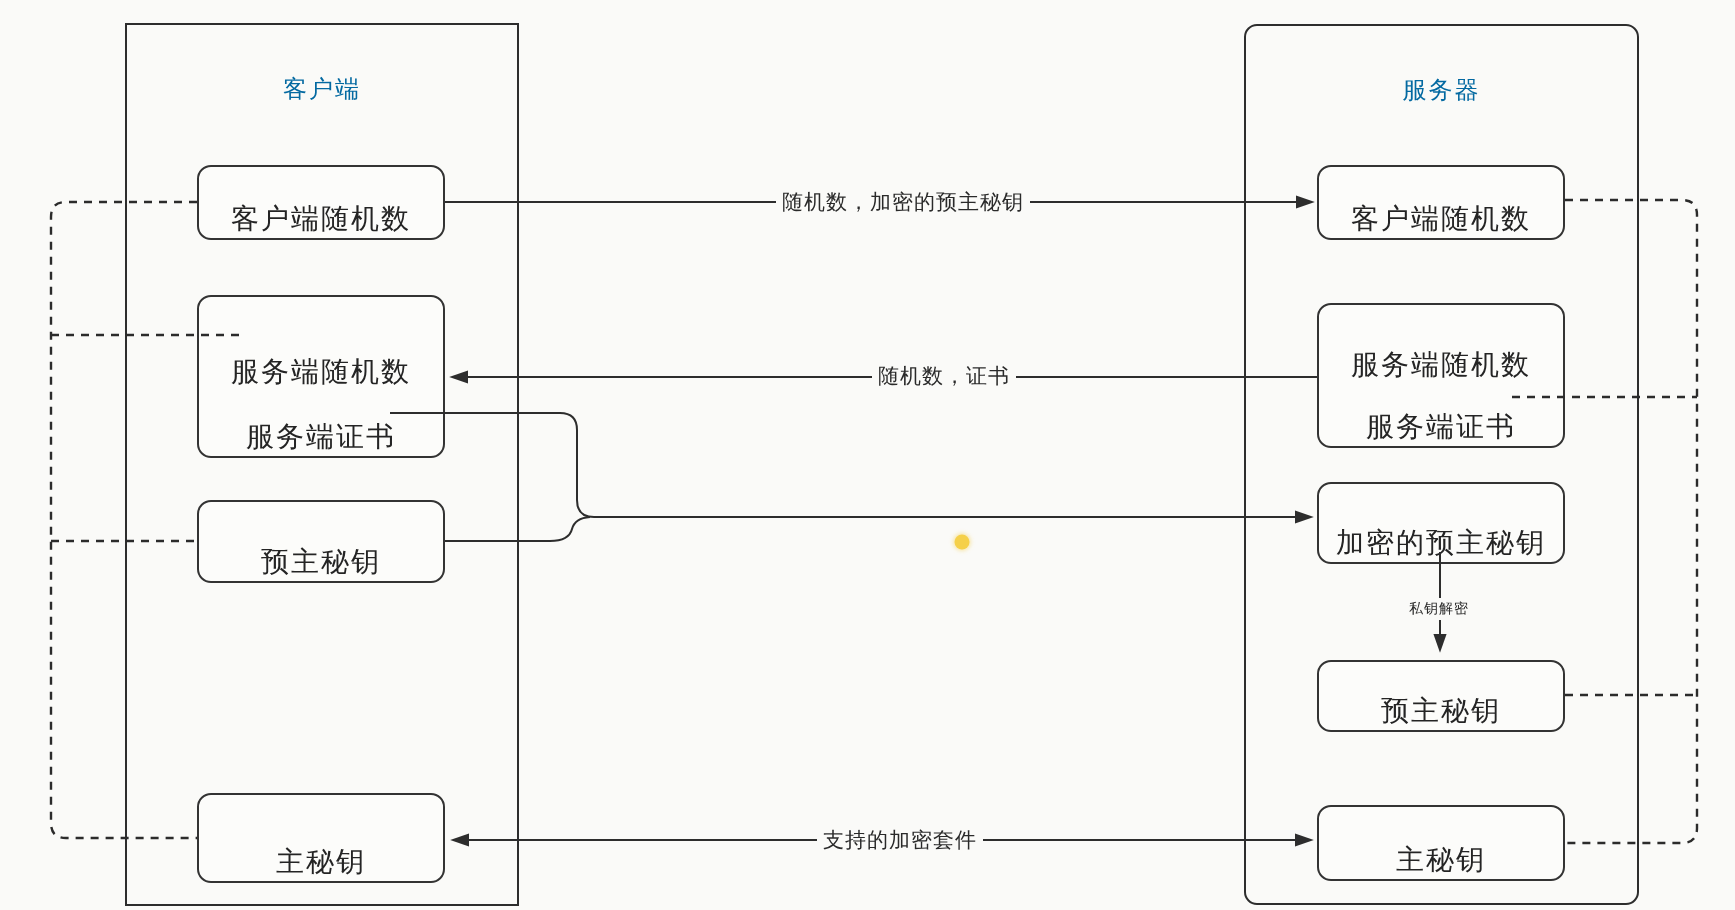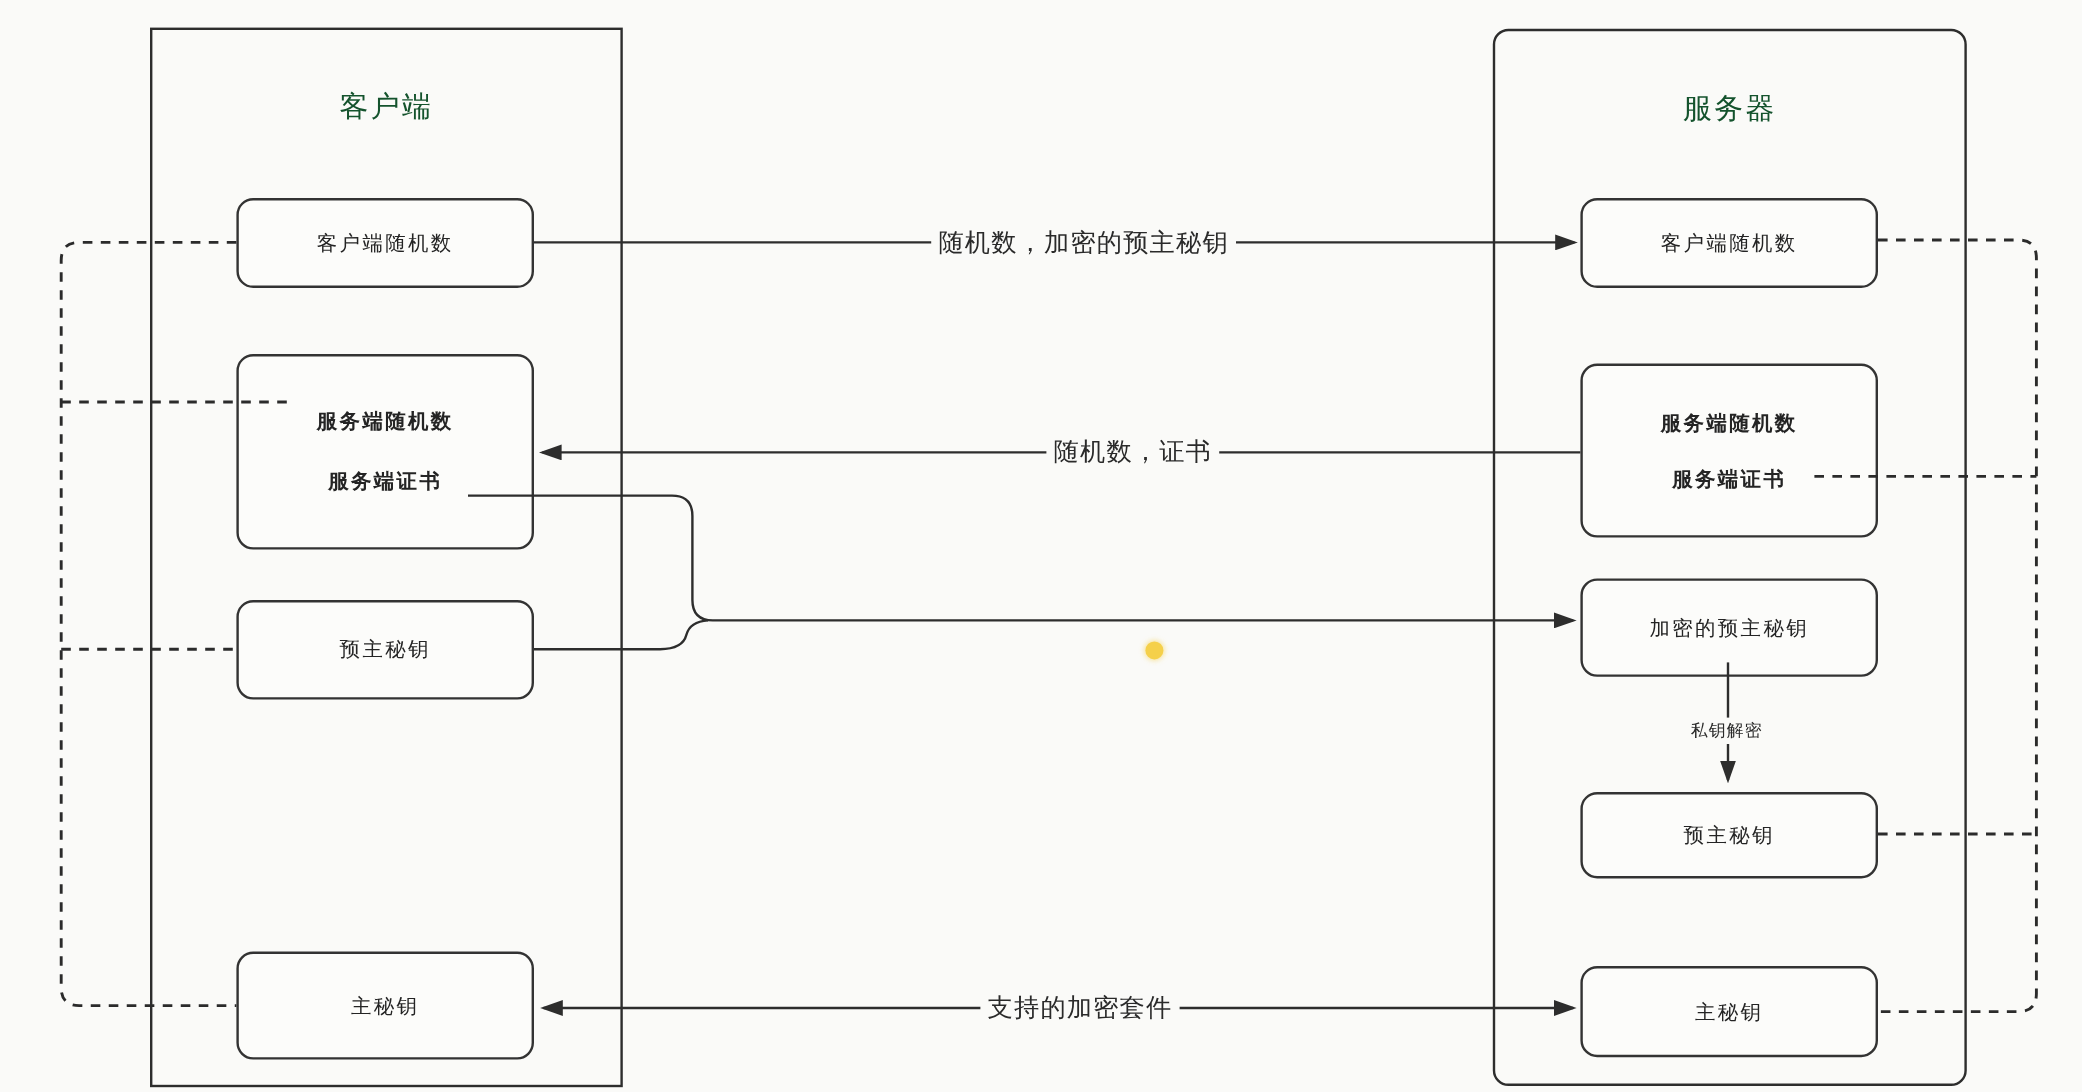--- a/index.html
+++ b/index.html
@@ -23,38 +23,38 @@
     z-index: 1;
   }
   .container-title {
     position: absolute;
     top: 48px;
     left: 0;
     width: 100%;
     text-align: center;
     font-size: 24px;
     letter-spacing: 2px;
-    color: #14532d;
+    color: #0369a1;
   }
   .node {
     position: absolute;
     box-sizing: border-box;
     border: 2px solid #333;
     border-radius: 14px;
     background: #fcfcfa;
     display: flex;
     flex-direction: column;
     align-items: center;
-    justify-content: center;
-    font-size: 17px;
+    justify-content: flex-end;
+    font-size: 28px;
     letter-spacing: 2px;
     color: #242424;
     z-index: 2;
   }
-  .node.two-line { gap: 27px; font-weight: bold; }
+  .node.two-line { gap: 27px; }
   .wires {
     position: absolute;
     left: 0; top: 0;
     width: 1735px;
     height: 910px;
     z-index: 3;
     pointer-events: none;
   }
   .edge-label {
     position: absolute;

